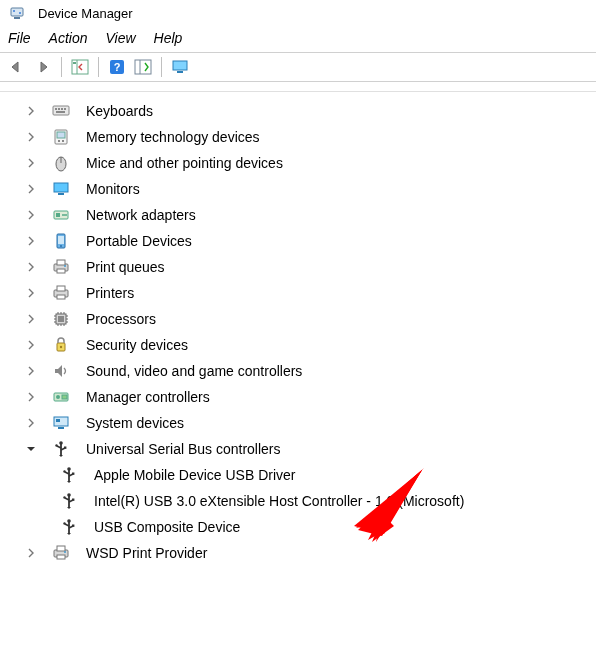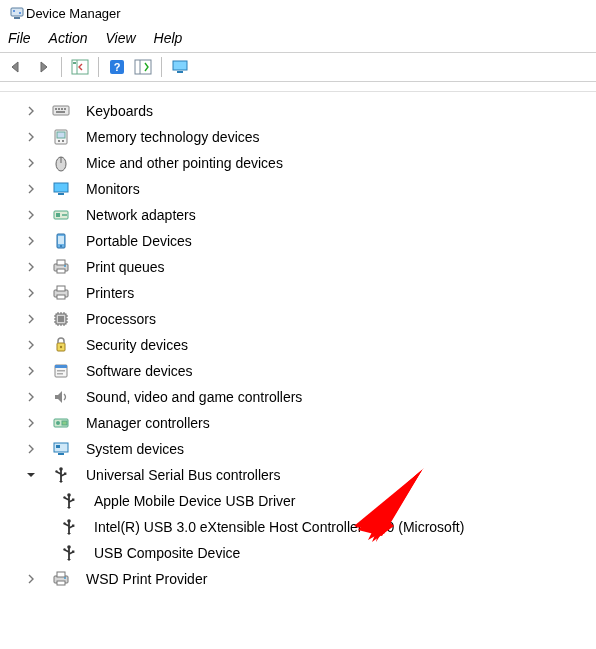--- a/index.html
+++ b/index.html
@@ -7,21 +7,21 @@
     margin: 0;
     font-family: "Segoe UI", Tahoma, sans-serif;
     font-size: 13px;
     color: #000;
     background: #fff;
     width: 596px;
   }
   .titlebar {
     display: flex;
     align-items: center;
-    gap: 0;
+    gap: 12px;
     padding: 4px 8px;
   }
   .titlebar .title { font-size: 13px; }
   .menubar {
     display: flex;
     gap: 18px;
     padding: 4px 8px 6px 8px;
     font-size: 14px;
     font-style: italic;
   }
@@ -266,33 +266,20 @@
         <svg width="10" height="10" viewBox="0 0 10 10">
           <path d="M3 1 L7 5 L3 9" fill="none" stroke="#777" stroke-width="1.4"></path>
         </svg>
       </span>
     <span class="devicon">
         <svg width="18" height="18" viewBox="0 0 18 18">
           <use href="#ic-security"></use>
         </svg>
       </span>
     <span class="label">Security devices</span>
-  </div>
-    <div class="row">
-    <span class="expander">
-        <svg width="10" height="10" viewBox="0 0 10 10">
-          <path d="M3 1 L7 5 L3 9" fill="none" stroke="#777" stroke-width="1.4"></path>
-        </svg>
-      </span>
-    <span class="devicon">
-        <svg width="18" height="18" viewBox="0 0 18 18">
-          <use href="#ic-software"></use>
-        </svg>
-      </span>
-    <span class="label">Software devices</span>
   </div>
     <div class="row">
     <span class="expander">
         <svg width="10" height="10" viewBox="0 0 10 10">
           <path d="M3 1 L7 5 L3 9" fill="none" stroke="#777" stroke-width="1.4"></path>
         </svg>
       </span>
     <span class="devicon">
         <svg width="18" height="18" viewBox="0 0 18 18">
           <use href="#ic-sound"></use>

